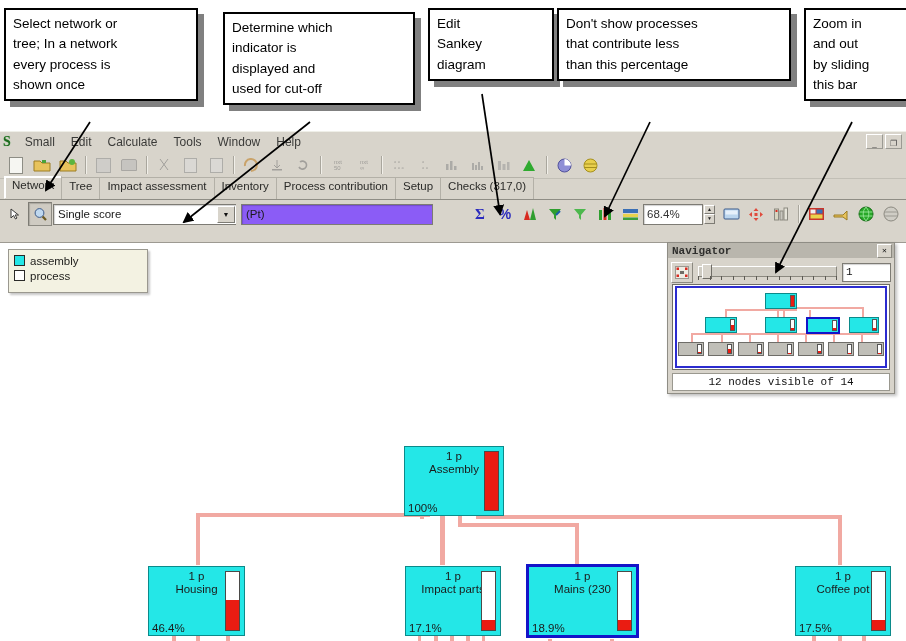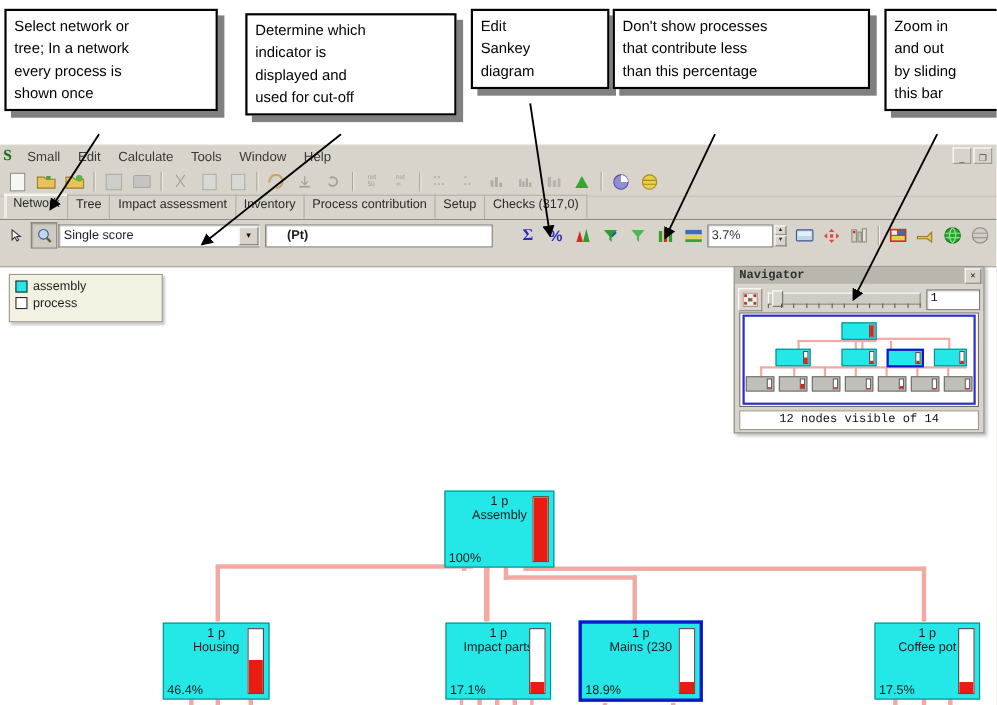--- a/index.html
+++ b/index.html
@@ -61,24 +61,24 @@
                   box-shadow:inset 1px 1px 1px rgba(0,0,0,.18);}
   .combo{height:19px;width:178px;background:#fff;border:1px solid #7d7b74;
          border-right:none;display:flex;align-items:center;
          font-size:11.5px;color:#1a1a1a;padding-left:4px;position:relative;
          box-shadow:inset 1px 1px 1px rgba(0,0,0,.18);}
   .combo-arrow{position:absolute;right:1px;top:1px;width:16px;height:15px;
                background:#d8d4cb;border:1px solid #fff;
                border-right-color:#7d7b74;border-bottom-color:#7d7b74;
                display:flex;align-items:center;justify-content:center;
                font-size:7px;color:#111;}
-  .unitbox{height:19px;width:186px;background:#ffffff;border:1px solid #7d7b74;
+  .unitbox{height:19px;width:186px;background:#8b5cf6;border:1px solid #7d7b74;
            display:flex;align-items:center;font-size:11.5px;color:#1a1a1a;
-           padding-left:19px;margin-left:4px;
-           box-shadow:inset 1px 1px 1px rgba(0,0,0,.18);font-weight:bold;}
+           padding-left:4px;margin-left:4px;
+           box-shadow:inset 1px 1px 1px rgba(0,0,0,.18);}
   .cutoff{height:19px;width:55px;background:#fff;border:1px solid #7d7b74;
           display:flex;align-items:center;font-size:11.5px;color:#333;
           padding-left:3px;box-shadow:inset 1px 1px 1px rgba(0,0,0,.18);}
   .spin{width:11px;height:19px;display:flex;flex-direction:column;margin-right:3px;}
   .spin div{flex:1;background:#d8d4cb;border:1px solid #fff;
             border-right-color:#7d7b74;border-bottom-color:#7d7b74;
             font-size:5px;line-height:1;display:flex;
             align-items:center;justify-content:center;color:#222;}
 
   
@@ -375,21 +375,21 @@
           <rect x="11" y="5" width="3" height="8" fill="#2f9e2f"></rect>
         </svg>
     </span>
     <span class="cb-btn">
       <svg width="17" height="13">
           <rect x="1" y="1" width="15" height="4" fill="#3a6fb5"></rect>
           <rect x="1" y="6" width="15" height="3" fill="#e8d24c"></rect>
           <rect x="1" y="9.5" width="15" height="2.5" fill="#3a9e3a"></rect>
         </svg>
     </span>
-    <span class="cutoff">3.7%</span>
+    <span class="cutoff">68.4%</span>
     <span class="spin">
       <div>▲</div>
       <div>▼</div>
     </span>
     <span class="cb-btn">
       <svg width="17" height="13">
           <rect x="1" y="1" width="15" height="10" rx="1" fill="#bcd6ee" stroke="#3a5a8a"></rect>
           <rect x="2.5" y="2.5" width="12" height="4" fill="#e6f0fa"></rect>
         </svg>
     </span>

